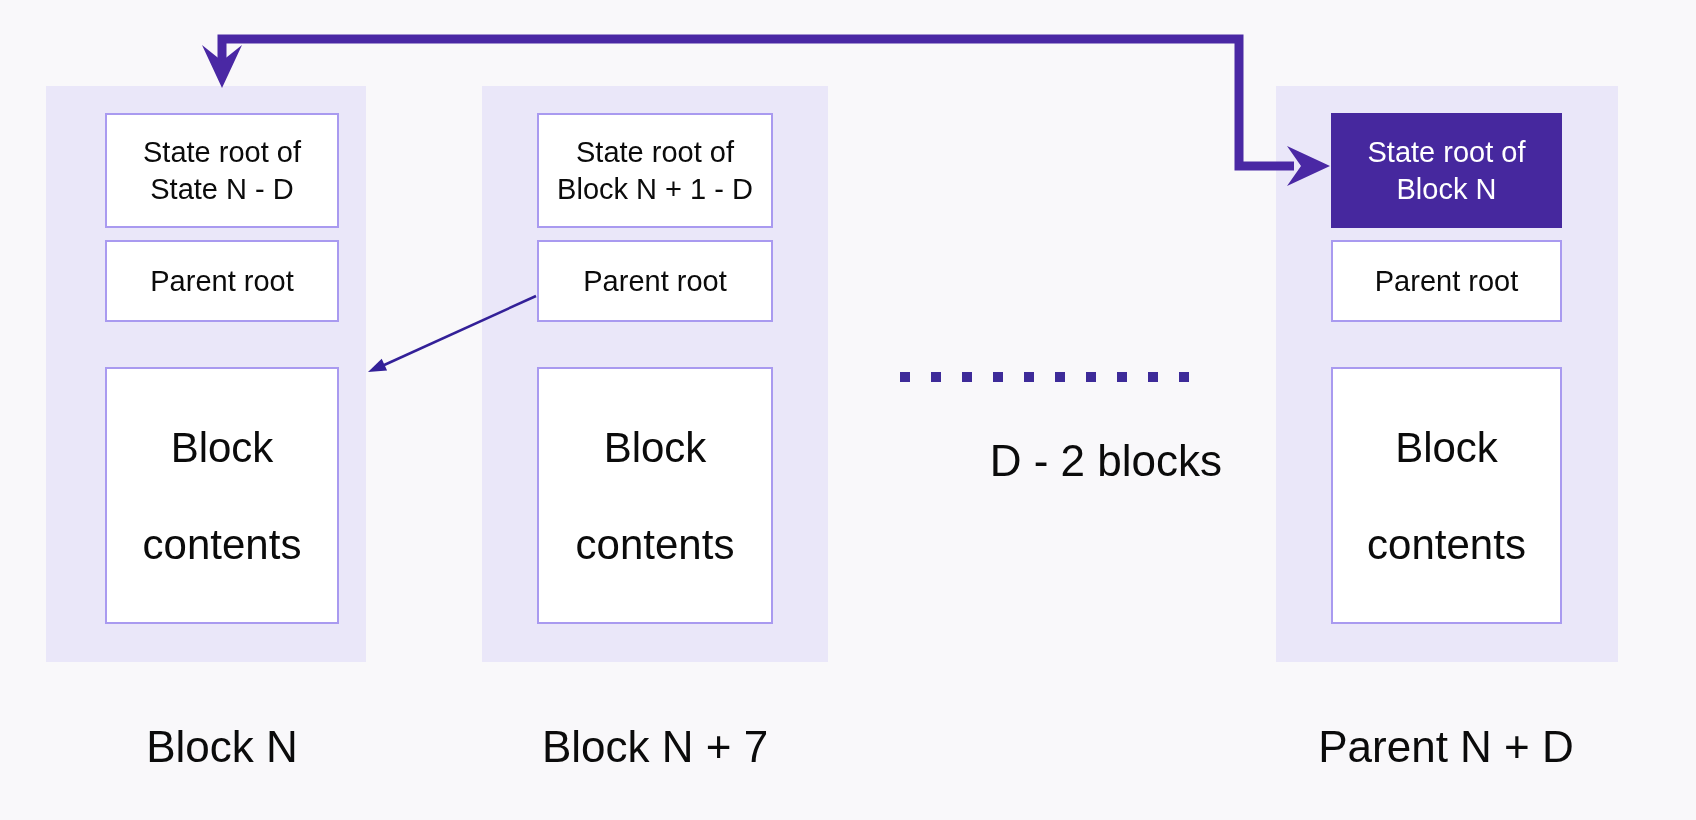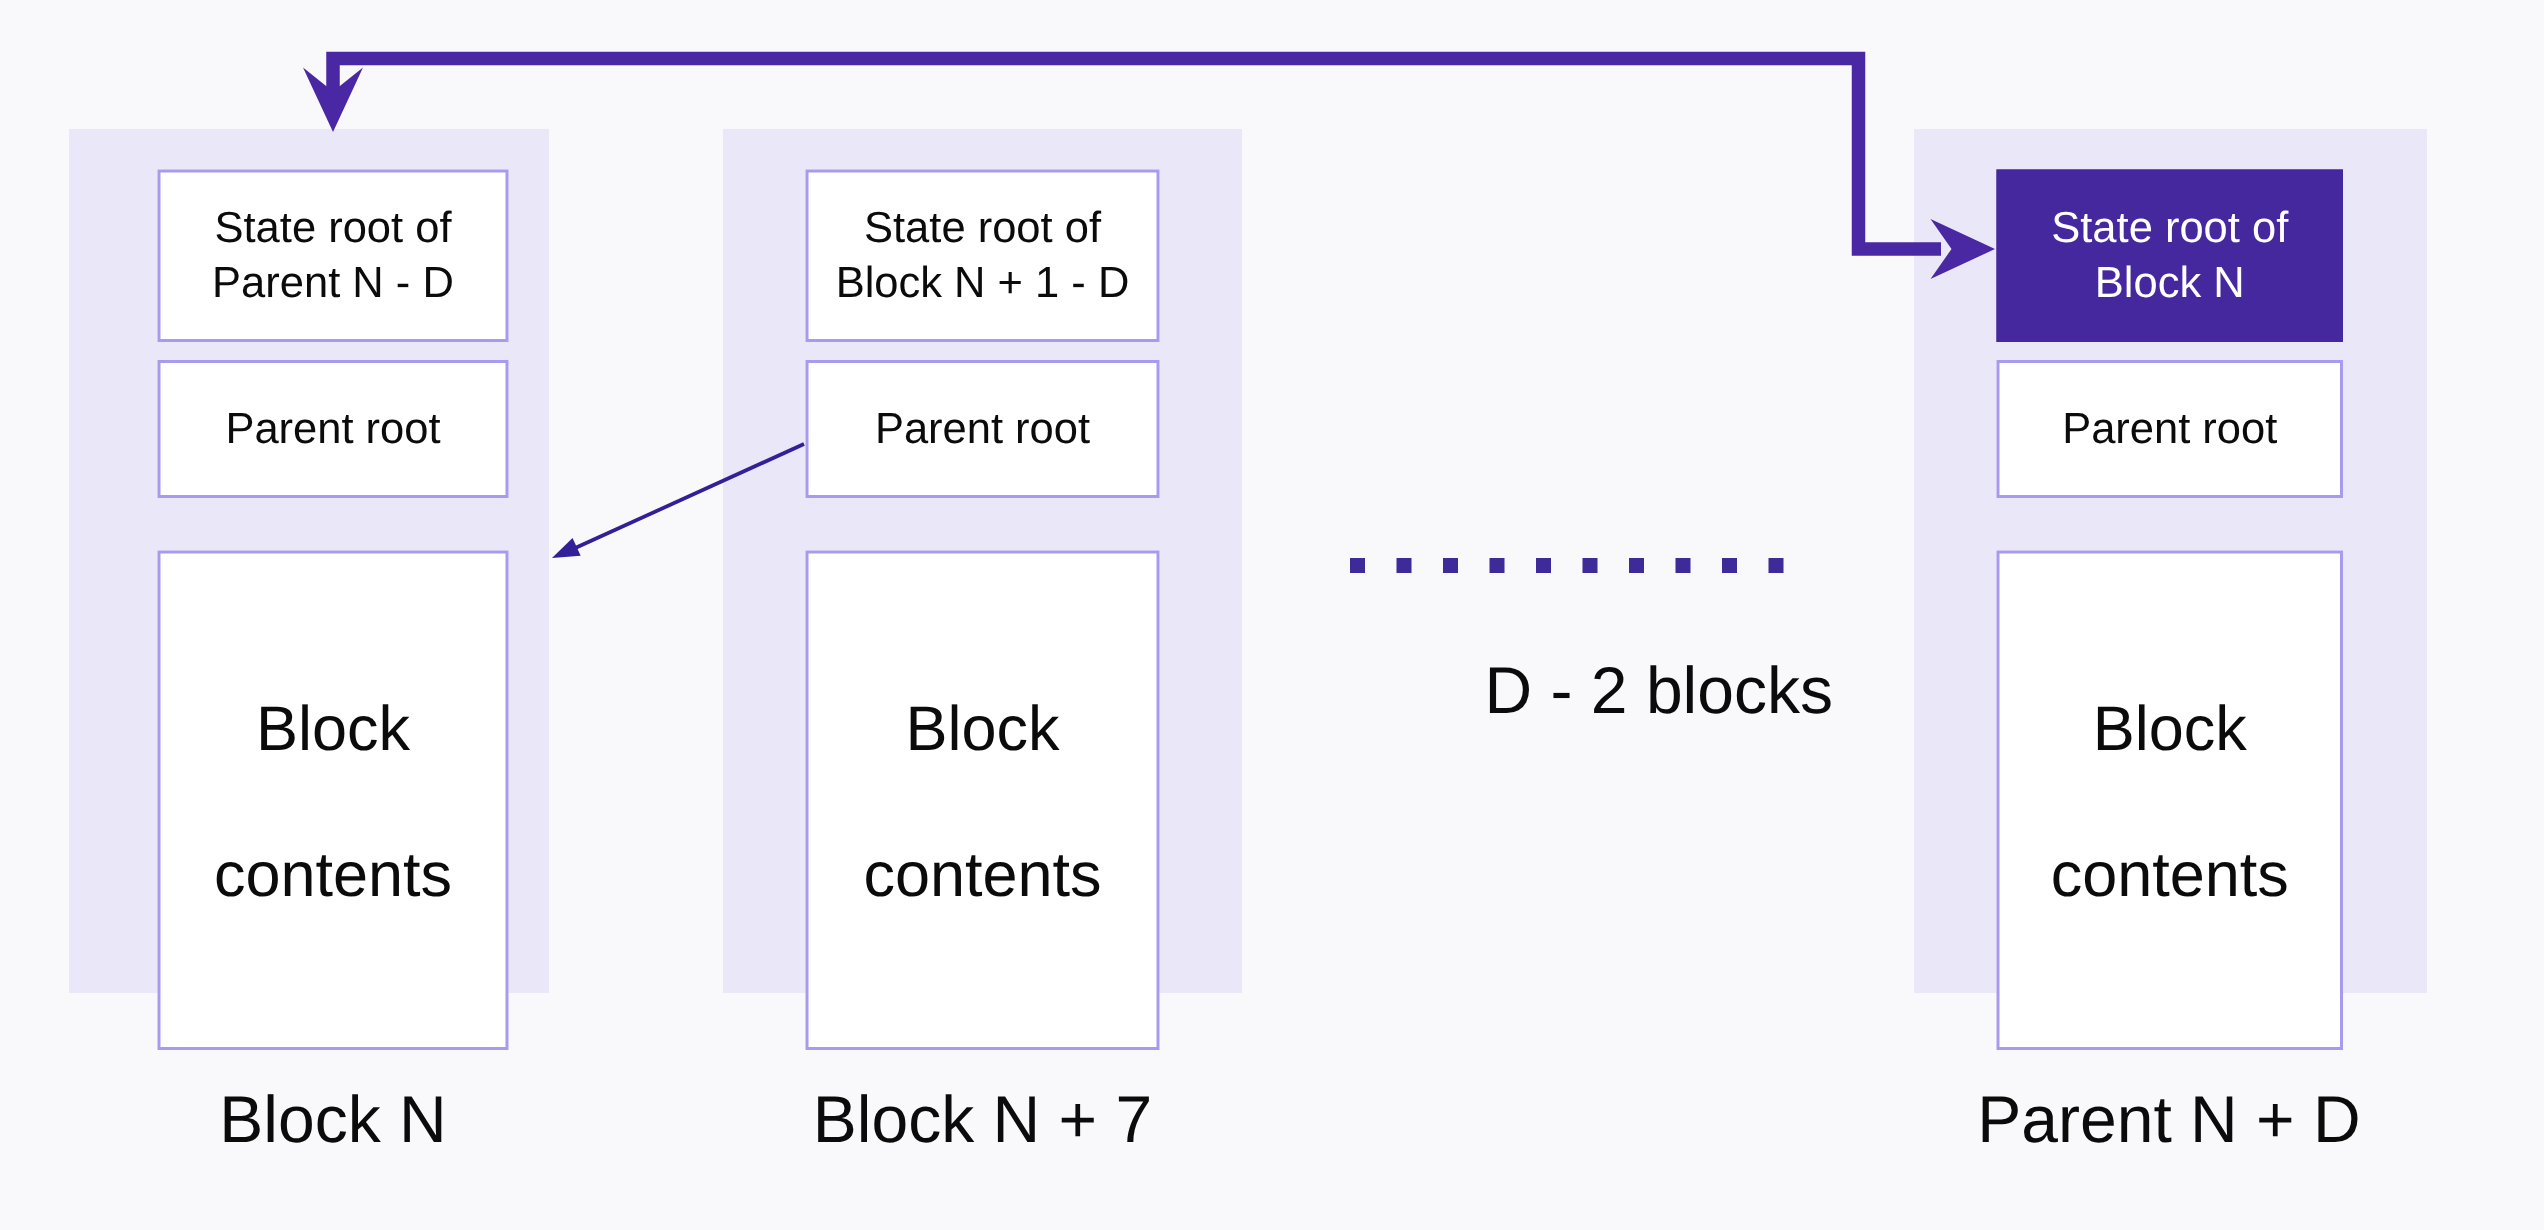--- a/index.html
+++ b/index.html
@@ -29,22 +29,22 @@
     background:var(--box-bg);
     border:2px solid var(--box-border);
     display:flex;flex-direction:column;align-items:center;justify-content:center;
     text-align:center;
     font-size:29px;line-height:37px;
   }
   .col-1 .cell{left:59px;width:234px;}
   .col-2 .cell{left:55px;width:236px;}
   .col-3 .cell{left:55px;width:231px;}
   .row-state{top:27px;height:115px;}
-  .row-parent{top:154px;height:92px;}
-  .row-contents{top:281px;height:333px;font-size:42px;line-height:53px;gap:44px;}
+  .row-parent{top:154px;height:82px;}
+  .row-contents{top:281px;height:257px;font-size:42px;line-height:53px;gap:44px;}
   .cell.highlight{
     background:var(--dark-box-bg);
     border-color:var(--dark-box-bg);
     color:var(--dark-box-text);
   }
   .block-label{
     position:absolute; top:722px; width:340px;
     text-align:center; font-size:44px; line-height:50px;
   }
   .label-1{left:52px;}
@@ -66,21 +66,21 @@
   .thin-head{fill:var(--thin-arrow);stroke:none;}
 </style>
 </head>
 <body>
 
 <div class="canvas">
 
   <div class="block-column col-1">
     <div class="cell row-state">
       <span>State root of</span>
-      <span>Parent N - D</span>
+      <span>State N - D</span>
     </div>
     <div class="cell row-parent">
       <span>Parent root</span>
     </div>
     <div class="cell row-contents">
       <span>Block</span>
       <span>contents</span>
     </div>
   </div>
 

